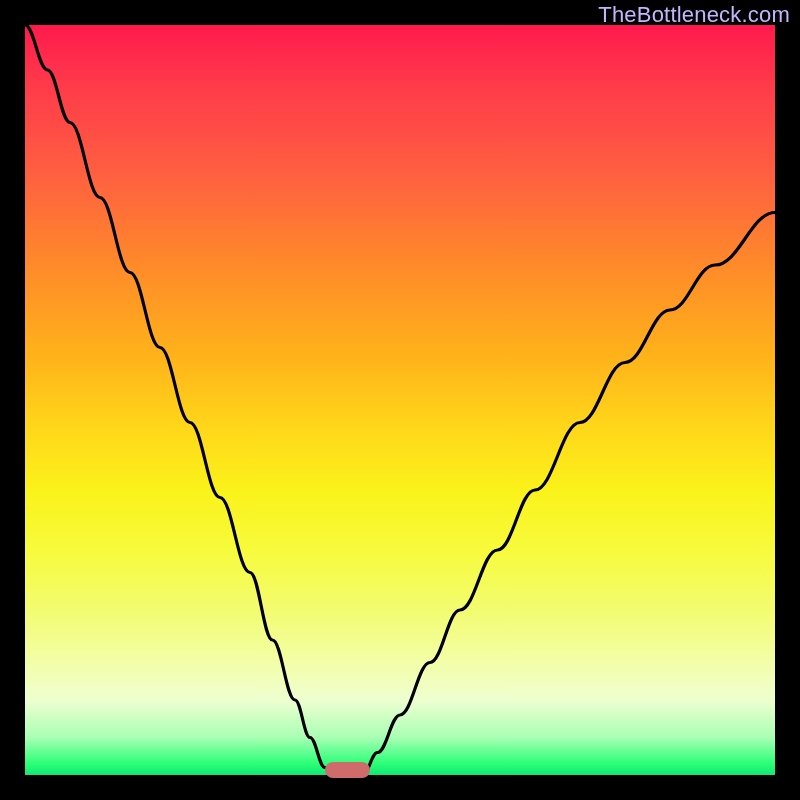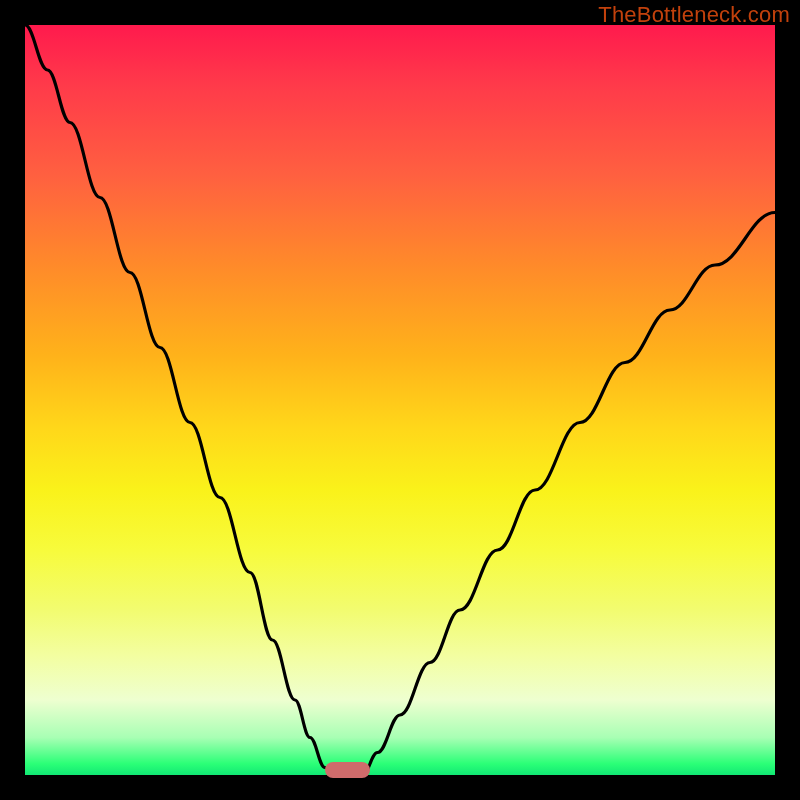--- a/index.html
+++ b/index.html
@@ -50,21 +50,21 @@
   .marker {
     position: absolute;
     height: 16px;
     border-radius: 8px;
     background: #cf6b6b;
   }
   .watermark {
     position: absolute;
     top: 2px;
     right: 10px;
-    color: #c2410c;
+    color: #c4b5fd;
     font-size: 22px;
     font-weight: 500;
     letter-spacing: 0.2px;
     user-select: none;
   }
 </style>
 </head>
 <body>
 
 <div class="stage">

